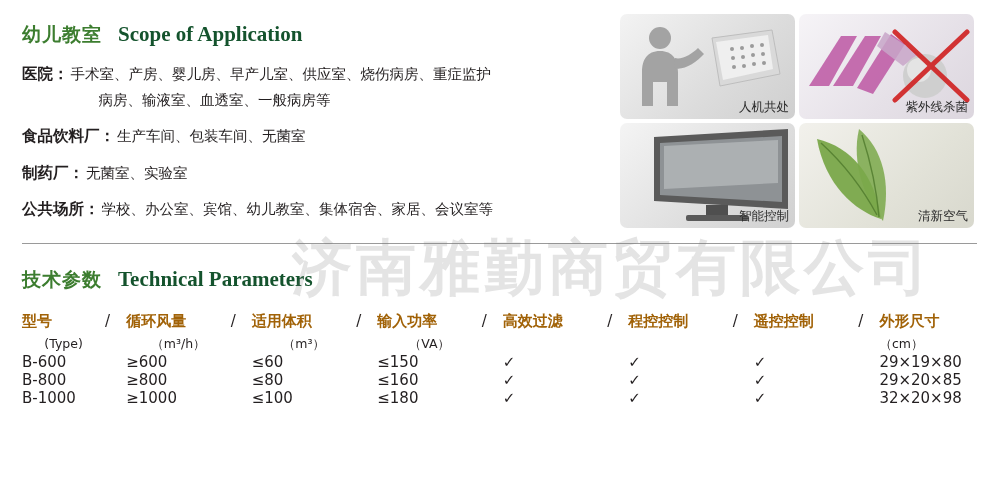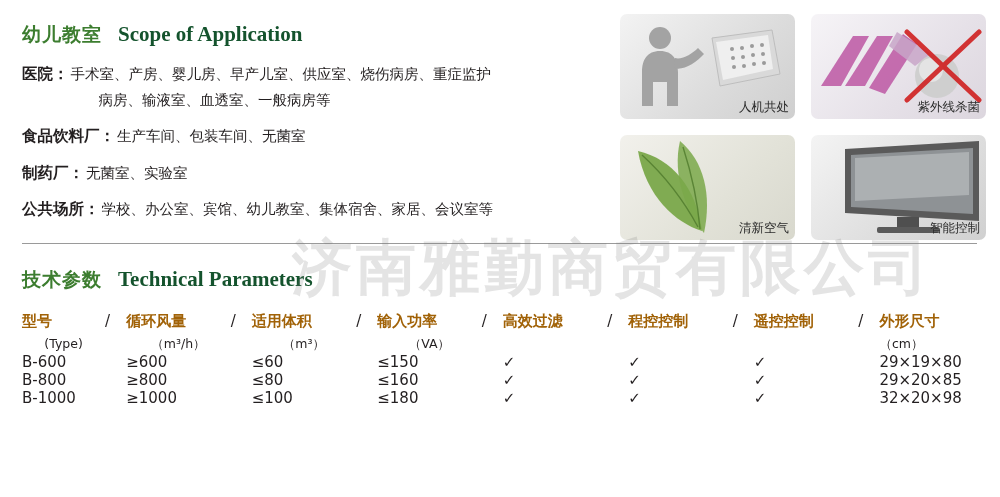--- a/index.html
+++ b/index.html
@@ -107,21 +107,21 @@
   
   .tiles {
     position: absolute;
     left: 620px;
     top: 14px;
     width: 360px;
     height: 218px;
     display: grid;
     grid-template-columns: 175px 175px;
     grid-template-rows: 105px 105px;
-    gap: 16px;
+    gap: 4px;
   }
   .tile {
     position: relative;
     border-radius: 7px;
     overflow: hidden;
     background: #e9e9e9;
   }
   .tile .cap {
     position: absolute;
     bottom: 3px;
@@ -288,47 +288,47 @@
         <circle cx="120" cy="56" r="12" fill="#e4e4e4"></circle>
 
         <g stroke="#d02020" stroke-width="5" stroke-linecap="round" opacity="0.9">
           <line x1="96" y1="18" x2="168" y2="86"></line>
           <line x1="168" y1="18" x2="96" y2="86"></line>
         </g>
       </svg>
       <span class="cap">紫外线杀菌</span>
     </div>
 
-    <div class="tile tile-3">
-      <svg width="175" height="105" viewBox="0 0 175 105">
-        <g fill="#7aa84a">
-          <path d="M18 16 C52 24 76 52 82 96 C56 88 26 62 18 16 Z" opacity="0.95"></path>
-          <path d="M60 6 C84 26 92 60 84 98 C66 76 52 40 60 6 Z" opacity="0.85"></path>
-        </g>
-        <g stroke="#4f7a2c" stroke-width="1.4" fill="none" opacity="0.8">
-          <path d="M22 20 C44 40 64 66 78 92"></path>
-          <path d="M63 12 C72 40 78 70 80 94"></path>
-        </g>
-      </svg>
-      <span class="cap">清新空气</span>
-    </div>
-
     <div class="tile tile-4">
       <svg width="175" height="105" viewBox="0 0 175 105">
         <g>
           <polygon points="34,14 168,6 168,86 34,78" fill="#5a5a5a"></polygon>
           <polygon points="40,20 162,13 162,79 40,72" fill="#8e9295"></polygon>
           <polygon points="44,23 158,17 158,60 44,66" fill="#b9bdbf" opacity="0.7"></polygon>
           <rect x="86" y="82" width="22" height="12" fill="#4f4f4f"></rect>
           <rect x="66" y="92" width="62" height="6" rx="2" fill="#5a5a5a"></rect>
         </g>
       </svg>
       <span class="cap">智能控制</span>
     </div>
 
+    <div class="tile tile-3">
+      <svg width="175" height="105" viewBox="0 0 175 105">
+        <g fill="#7aa84a">
+          <path d="M18 16 C52 24 76 52 82 96 C56 88 26 62 18 16 Z" opacity="0.95"></path>
+          <path d="M60 6 C84 26 92 60 84 98 C66 76 52 40 60 6 Z" opacity="0.85"></path>
+        </g>
+        <g stroke="#4f7a2c" stroke-width="1.4" fill="none" opacity="0.8">
+          <path d="M22 20 C44 40 64 66 78 92"></path>
+          <path d="M63 12 C72 40 78 70 80 94"></path>
+        </g>
+      </svg>
+      <span class="cap">清新空气</span>
+    </div>
+
   </div>
 
   <div class="divider"></div>
 
   <div class="sec-head" id="tech-head">
     <span class="cn">技术参数</span>
     <span class="en">Technical Parameters</span>
   </div>
 
   <div class="ptable">

